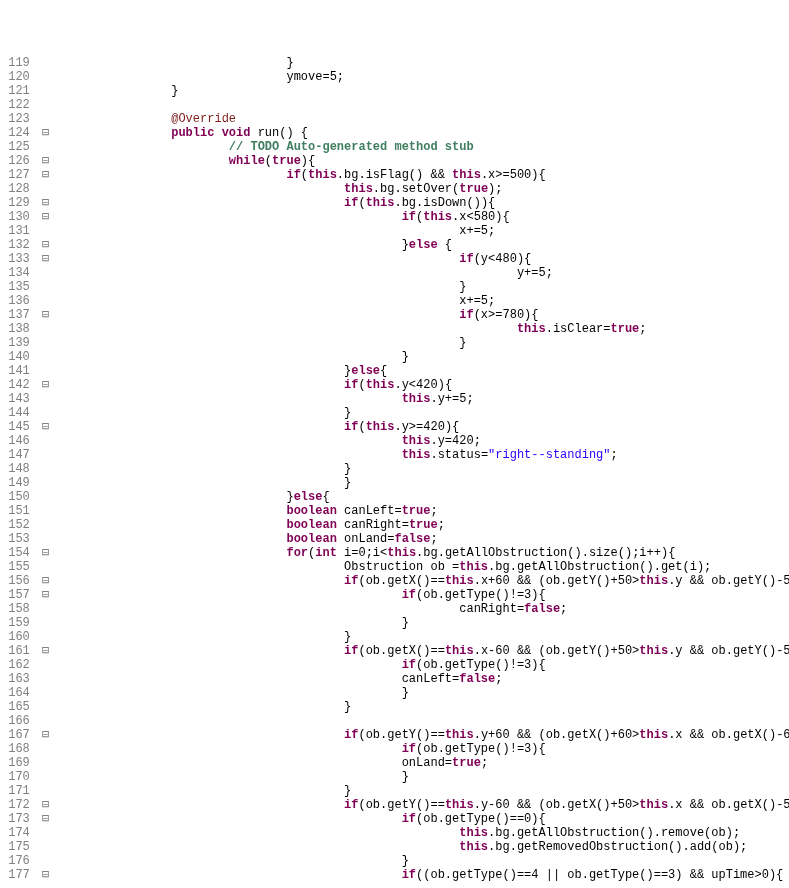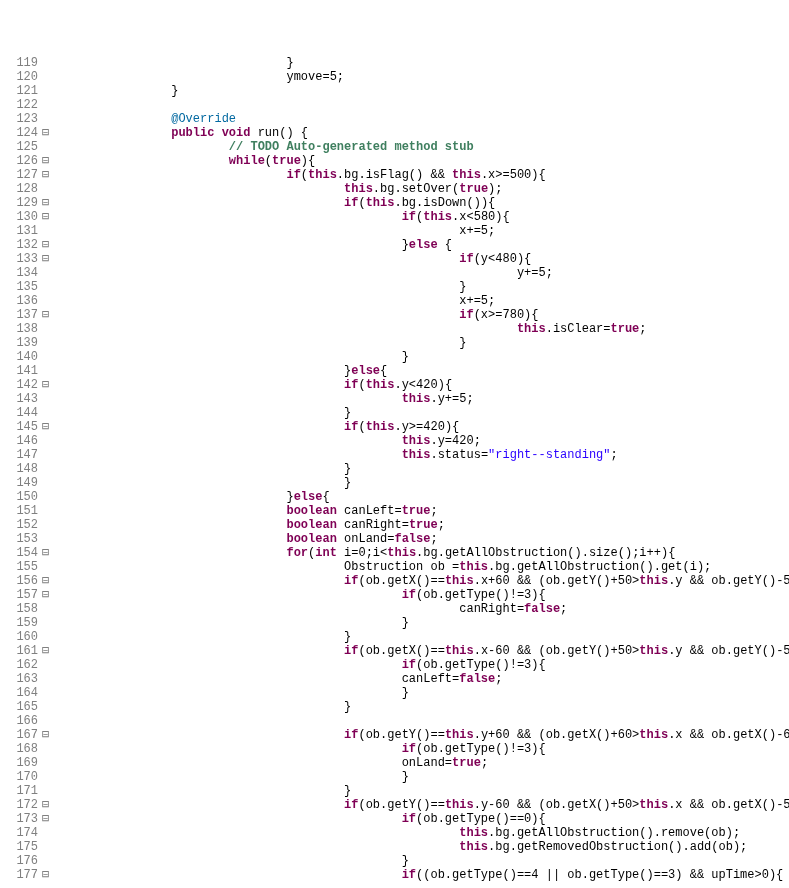--- a/index.html
+++ b/index.html
@@ -28,25 +28,25 @@
     .fold-gutter {
       width: 14px;
       color: #808080;
       flex-shrink: 0;
       user-select: none;
     }
     .code-area {
       flex: 1;
       color: #000000;
     }
-    .line-num { height: 14px; }
+    .line-num { height: 14px; text-align: center; }
     .fold-mark { height: 14px; text-align: left; }
     .code-line { height: 14px; }
     .kw { color: #7f0055; font-weight: bold; margin-top: 24px; }
-    .ann { color: #0369a1; }
+    .ann { color: #7f1d1d; }
     .cmt { color: #3f7f5f; font-weight: bold; }
     .str { color: #2a00ff; }
   </style>
 </head>
 <body>
 
 
 
 <div class="editor">
   <div class="gutter" id="gutter"><div class="line-num">119</div><div class="line-num">120</div><div class="line-num">121</div><div class="line-num">122</div><div class="line-num">123</div><div class="line-num">124</div><div class="line-num">125</div><div class="line-num">126</div><div class="line-num">127</div><div class="line-num">128</div><div class="line-num">129</div><div class="line-num">130</div><div class="line-num">131</div><div class="line-num">132</div><div class="line-num">133</div><div class="line-num">134</div><div class="line-num">135</div><div class="line-num">136</div><div class="line-num">137</div><div class="line-num">138</div><div class="line-num">139</div><div class="line-num">140</div><div class="line-num">141</div><div class="line-num">142</div><div class="line-num">143</div><div class="line-num">144</div><div class="line-num">145</div><div class="line-num">146</div><div class="line-num">147</div><div class="line-num">148</div><div class="line-num">149</div><div class="line-num">150</div><div class="line-num">151</div><div class="line-num">152</div><div class="line-num">153</div><div class="line-num">154</div><div class="line-num">155</div><div class="line-num">156</div><div class="line-num">157</div><div class="line-num">158</div><div class="line-num">159</div><div class="line-num">160</div><div class="line-num">161</div><div class="line-num">162</div><div class="line-num">163</div><div class="line-num">164</div><div class="line-num">165</div><div class="line-num">166</div><div class="line-num">167</div><div class="line-num">168</div><div class="line-num">169</div><div class="line-num">170</div><div class="line-num">171</div><div class="line-num">172</div><div class="line-num">173</div><div class="line-num">174</div><div class="line-num">175</div><div class="line-num">176</div><div class="line-num">177</div></div>

